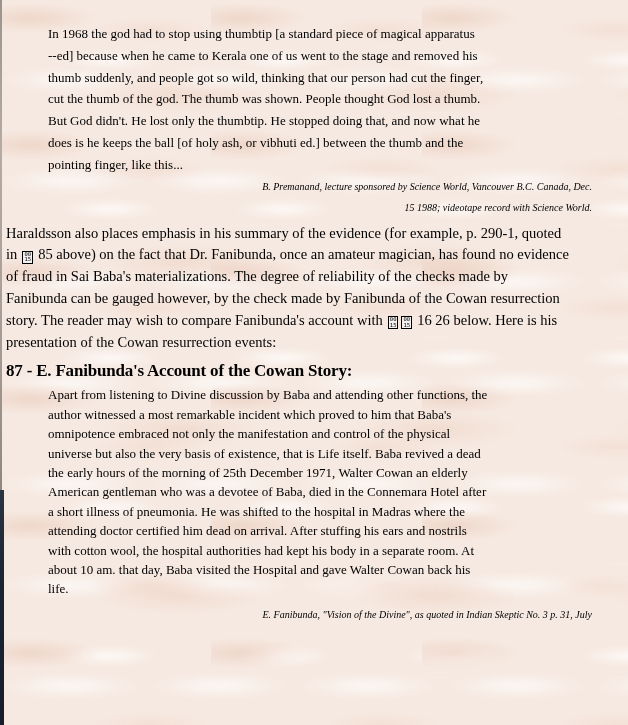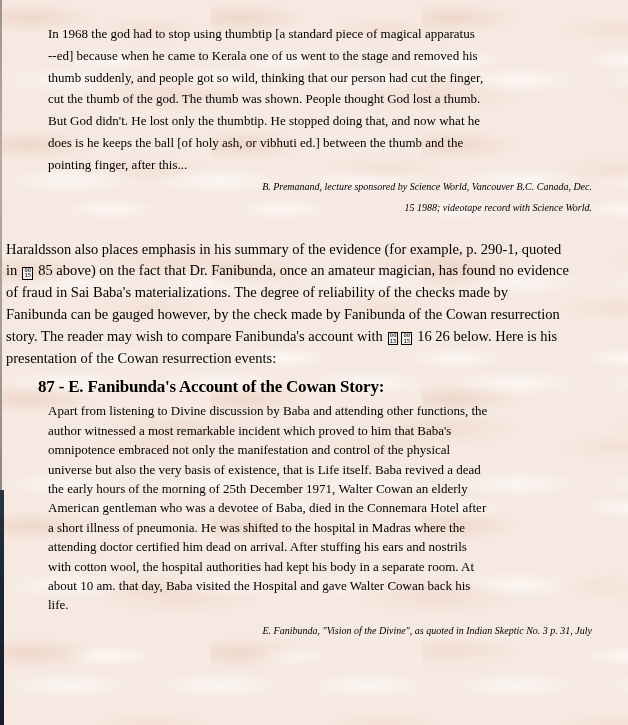--- a/index.html
+++ b/index.html
@@ -51,23 +51,23 @@
     font-style: italic;
     line-height: 21.5px;
     text-align: right;
     margin-right: 28px;
     margin-left: 40px;
   }
   .c1 { margin-top: 0px; }
   .commentary {
     font-size: 14.5px;
     line-height: 21.8px;
-    margin-top: 20px;
+    margin-top: 4px;
   }
-  .h2 { margin-top: 7px; margin-left: 32px; }
+  .h2 { margin-top: 7px; }
   .q2 { margin-top: 3px; line-height: 19.4px; font-family: Liberation Serif, serif; }
   .c2 { margin-top: 6px; line-height: 20px; }
   .tofu {
     display: inline-block;
     vertical-align: -2px;
     border: 1px solid #000;
     background: #f4f2f0;
     padding: 0 1px;
     margin: 0 1.5px;
     line-height: 1;
@@ -93,21 +93,21 @@
   <div class="content">
 
 
     <div class="blockquote q1">
         <div>In 1968 the god had to stop using thumbtip [a standard piece of magical apparatus</div>
         <div>--ed] because when he came to Kerala one of us went to the stage and removed his</div>
         <div>thumb suddenly, and people got so wild, thinking that our person had cut the finger,</div>
         <div>cut the thumb of the god. The thumb was shown. People thought God lost a thumb.</div>
         <div>But God didn't. He lost only the thumbtip. He stopped doing that, and now what he</div>
         <div>does is he keeps the ball [of holy ash, or vibhuti ed.] between the thumb and the</div>
-        <div>pointing finger, after this...</div>
+        <div>pointing finger, like this...</div>
       </div>
 
     <div class="citation c1">
         <div>B. Premanand, lecture sponsored by Science World, Vancouver B.C. Canada, Dec.</div>
         <div>15 1988; videotape record with Science World.</div>
       </div>
 
     <div class="commentary">
         <div>Haraldsson also places emphasis in his summary of the evidence (for example, p. 290-1, quoted</div>
         <div>in <span class="tofu"><i>00</i><i>15</i></span> 85 above) on the fact that Dr. Fanibunda, once an amateur magician, has found no evidence</div>

